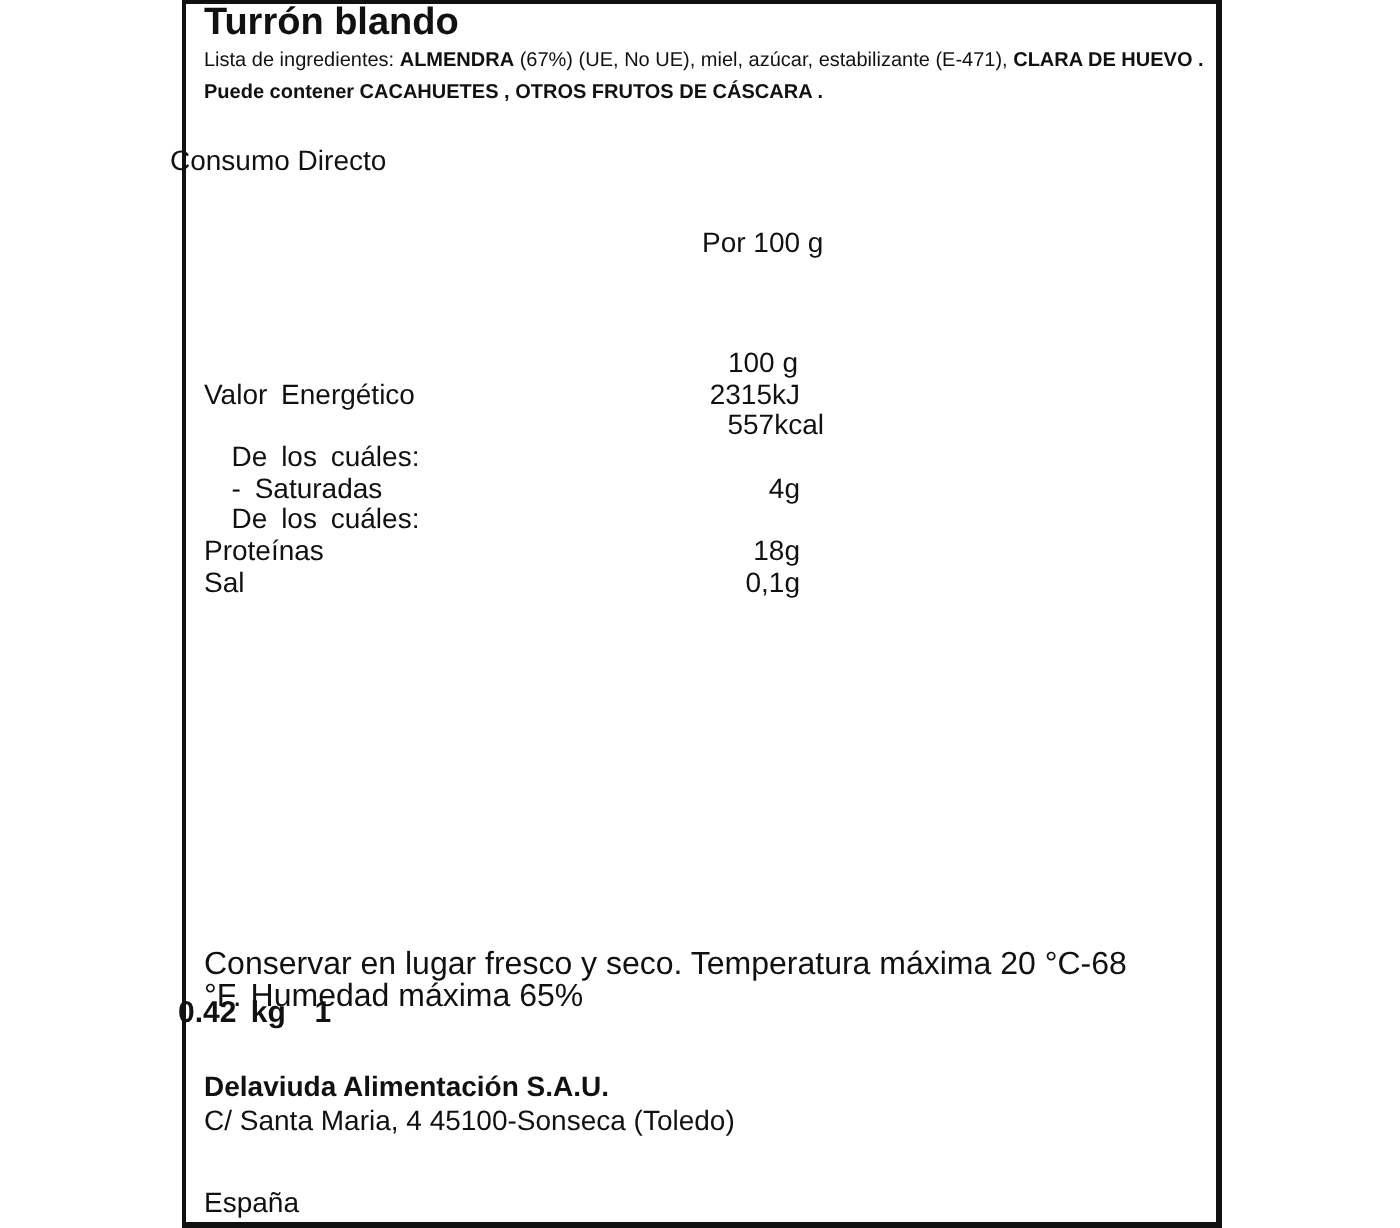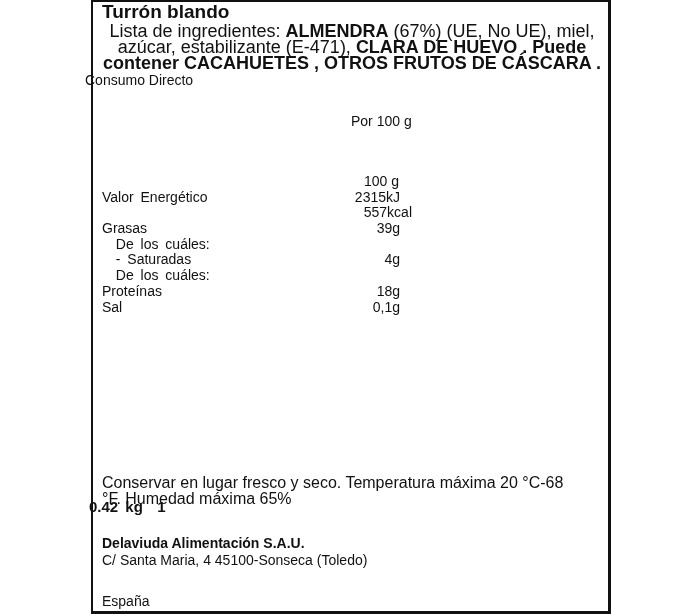--- a/index.html
+++ b/index.html
@@ -7,21 +7,21 @@
     width: 700px; height: 614px; position: relative; overflow: hidden;
     font-family: "Liberation Sans", sans-serif; color: #111111;
   }
   .label-box {
     position: absolute; left: 91px; top: 0px; width: 515px; height: 609px;
     border: 2px solid #111111; box-sizing: content-box;
     border-right-width: 3px; border-bottom-width: 3px;
   }
   .abs { position: absolute; white-space: nowrap; }
   .title { left: 102px; top: 1px; font-size: 19px; font-weight: bold; line-height: 22px; text-align: right; }
-  .ing { left: 102px; top: 23px; font-size: 18px; line-height: 16px; white-space: normal; width: 500px; text-align: center; }
+  .ing { left: 102px; top: 23px; font-size: 10px; line-height: 16px; white-space: normal; width: 500px; }
   .ing b { font-weight: bold; }
   .consumo { left: 85px; top: 72px; font-size: 14px; line-height: 16px; }
   .por { left: 351px; top: 113px; font-size: 14px; line-height: 16px; }
   .ntable { position: absolute; left: 102px; top: 174px; width: 320px; font-size: 14px; }
   .nrow { position: relative; height: 15.7px; line-height: 15.7px; }
   .nrow .lbl { position: absolute; left: 0; white-space: nowrap; word-spacing: 3px; }
   .nrow .val { position: absolute; right: 22px; text-align: right; white-space: nowrap; }
   .nrow .val.kcal { right: 10px; }
   .nrow .val.head { right: 23px; text-align: right; }
   .conservar { left: 102px; top: 475px; font-size: 16px; line-height: 16px; white-space: normal; width: 480px; }
@@ -49,24 +49,20 @@
   </div>
   <div class="nrow">
       <span class="lbl">Valor  Energético</span>
       <span class="val">2315kJ</span>
     </div>
   <div class="nrow">
       <span class="lbl"></span>
       <span class="val kcal">557kcal</span>
     </div>
   <div class="nrow">
-      <span class="lbl">Grasas</span>
-      <span class="val">39g</span>
-    </div>
-  <div class="nrow">
       <span class="lbl" style="white-space:pre">  De los cuáles:</span>
       <span class="val"></span>
     </div>
   <div class="nrow">
       <span class="lbl" style="white-space:pre">  - Saturadas</span>
       <span class="val">4g</span>
     </div>
   <div class="nrow">
       <span class="lbl" style="white-space:pre">  De los cuáles:</span>
       <span class="val"></span>

